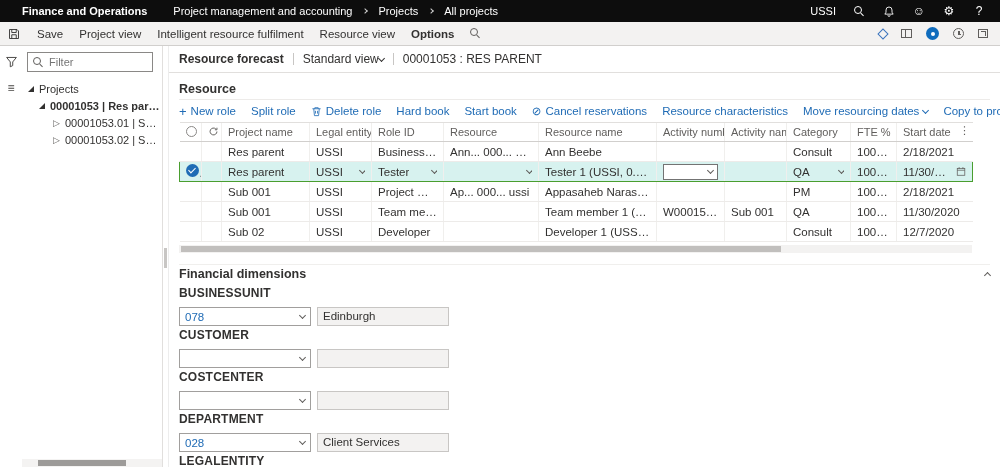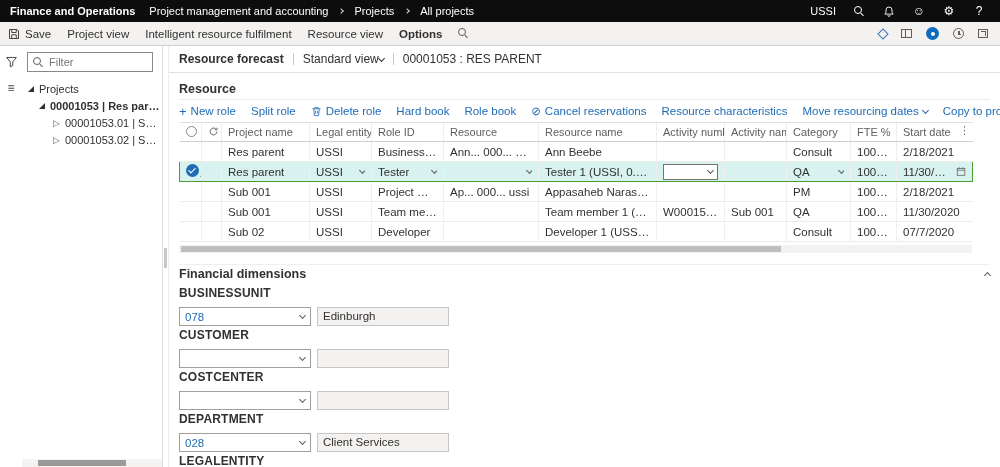--- a/index.html
+++ b/index.html
@@ -2,34 +2,34 @@
 <html><head>
 <meta charset="utf-8">
 <style>
   * { margin:0; padding:0; box-sizing:border-box; }
   body { font-family:"Liberation Sans", sans-serif; background:#e6e6e6; }
   .screen { width:1000px; height:467px; background:#fff; position:relative; overflow:hidden;
             font-family:"Liberation Sans", sans-serif; color:#323130; }
 
   
   .topbar { height:22px; background:#0d0d0d; color:#fff; display:flex; align-items:center; font-size:11px; }
-  .app-title { font-weight:700; padding:0 14px 0 10px; white-space:nowrap; }
+  .app-title { font-weight:700; padding:0 26px 0 10px; white-space:nowrap;margin-left:12px; }
   .crumbs { display:flex; align-items:center; gap:11px; }
   .crumb { white-space:nowrap; cursor:default; }
   .crumb-sep { display:inline-block; width:4px; height:4px; border-right:1.2px solid #d0d0d0; border-bottom:1.2px solid #d0d0d0; transform:rotate(-45deg); }
   .topbar-right { margin-left:auto; display:flex; align-items:center; gap:16px; padding-right:14px; font-size:11px; }
   .tb-ic { display:inline-flex; align-items:center; justify-content:center; width:14px; height:14px; color:#fff; }
   .mag { position:relative; width:11px; height:11px; display:inline-block; }
   .mag::before { content:""; position:absolute; width:6px; height:6px; border:1.4px solid currentColor; border-radius:50%; left:0; top:0; }
   .mag::after { content:""; position:absolute; width:4px; height:1.4px; background:currentColor; transform:rotate(45deg); left:6px; top:8px; }
   .glyph { font-size:12px; line-height:1; }
 
   
   .actionbar { height:24px; background:#f3f2f1; border-bottom:1px solid #d1cfcd; display:flex; align-items:center; font-size:11.5px; padding:0 8px; gap:16px; color:#323130; }
-  .ab-item { display:flex; align-items:flex-end; gap:5px; cursor:default; white-space:nowrap; }
+  .ab-item { display:flex; align-items:flex-end; gap:17px; cursor:default; white-space:nowrap; }
   .ab-item.bold { font-weight:700; }
   .ab-right { margin-left:auto; display:flex; align-items:center; gap:14px; padding-right:4px; color:#605e5c; }
   .diamond { width:8px; height:8px; border:1.3px solid #3b74bd; transform:rotate(45deg); }
   .pane { width:11px; height:9px; border:1.2px solid #605e5c; position:relative; }
   .pane::after { content:""; position:absolute; left:3px; top:0; bottom:0; width:1.2px; background:#605e5c; }
   .badge { width:13px; height:13px; border-radius:50%; background:#0f6cbd; position:relative; }
   .badge::after { content:""; position:absolute; left:4.5px; top:4.5px; width:4px; height:4px; border-radius:50%; background:#fff; }
   .clockic { width:11px; height:11px; border:1.2px solid #605e5c; border-radius:50%; position:relative; }
   .clockic::after { content:""; position:absolute; left:4.4px; top:2px; width:1.2px; height:3.6px; background:#605e5c; }
   .clockic::before { content:""; position:absolute; left:4.4px; top:4.8px; width:3px; height:1.2px; background:#605e5c; }
@@ -230,21 +230,21 @@
           <span class="tbtn">
             <svg width="11" height="11" viewBox="0 0 16 16" fill="none" stroke="#1f6bb5" stroke-width="1.2">
                 <path d="M2 4h12M5.5 4V2.5h5V4M4 4l1 10h6l1-10M6.5 7v4M9.5 7v4"></path>
               </svg>
             <span>Delete role</span>
           </span>
           <span class="tbtn">
             <span>Hard book</span>
           </span>
           <span class="tbtn">
-            <span>Role book</span>
+            <span>Start book</span>
           </span>
           <span class="tbtn">
             <span>⊘</span>
             <span>Cancel reservations</span>
           </span>
           <span class="tbtn">
             <span>Resource characteristics</span>
           </span>
           <span class="tbtn">
             <span>Move resourcing dates</span>
@@ -387,21 +387,21 @@
                 <td></td>
                 <td>Sub 02</td>
                 <td>USSI</td>
                 <td>Developer</td>
                 <td></td>
                 <td>Developer 1 (USSI, 100.00...</td>
                 <td></td>
                 <td></td>
                 <td>Consult</td>
                 <td class="num">100.00</td>
-                <td>07/7/2020</td>
+                <td>12/7/2020</td>
               </tr>
             </tbody>
           </table>
         </div>
 
         <div class="hscroll">
           <div class="thumb"></div>
         </div>
       </section>
 

